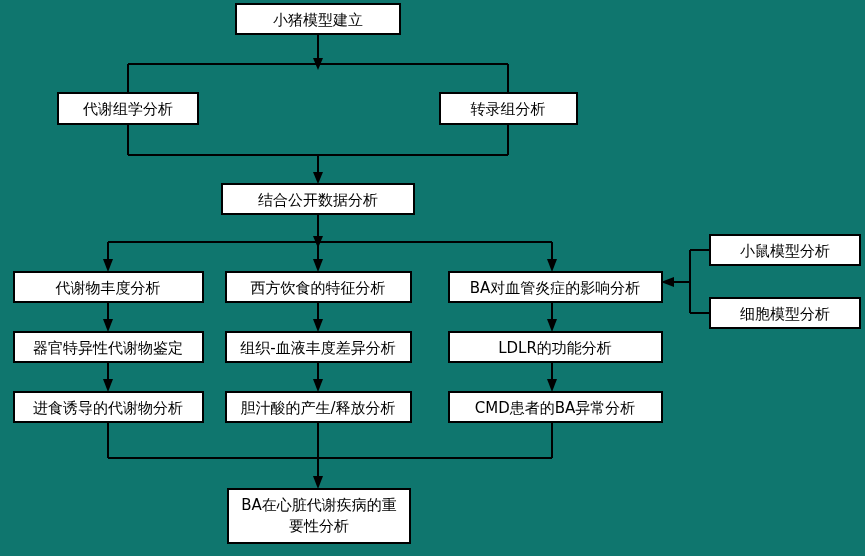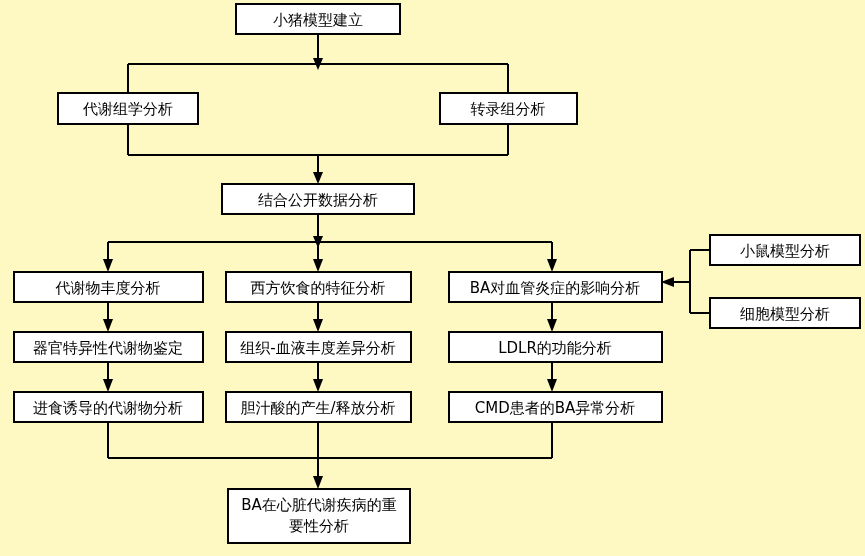--- a/index.html
+++ b/index.html
@@ -10,21 +10,21 @@
   body {
     width: 865px;
     height: 556px;
     font-family: "DejaVu Sans", "Liberation Sans", sans-serif;
     overflow: hidden;
   }
   #flowchart-root {
     position: relative;
     width: 865px;
     height: 556px;
-    background: #fef9c3;
+    background: #0f766e;
   }
   svg.flow-svg {
     position: absolute;
     top: 0;
     left: 0;
     width: 865px;
     height: 556px;
   }
   .node-box {
     fill: #ffffff;

